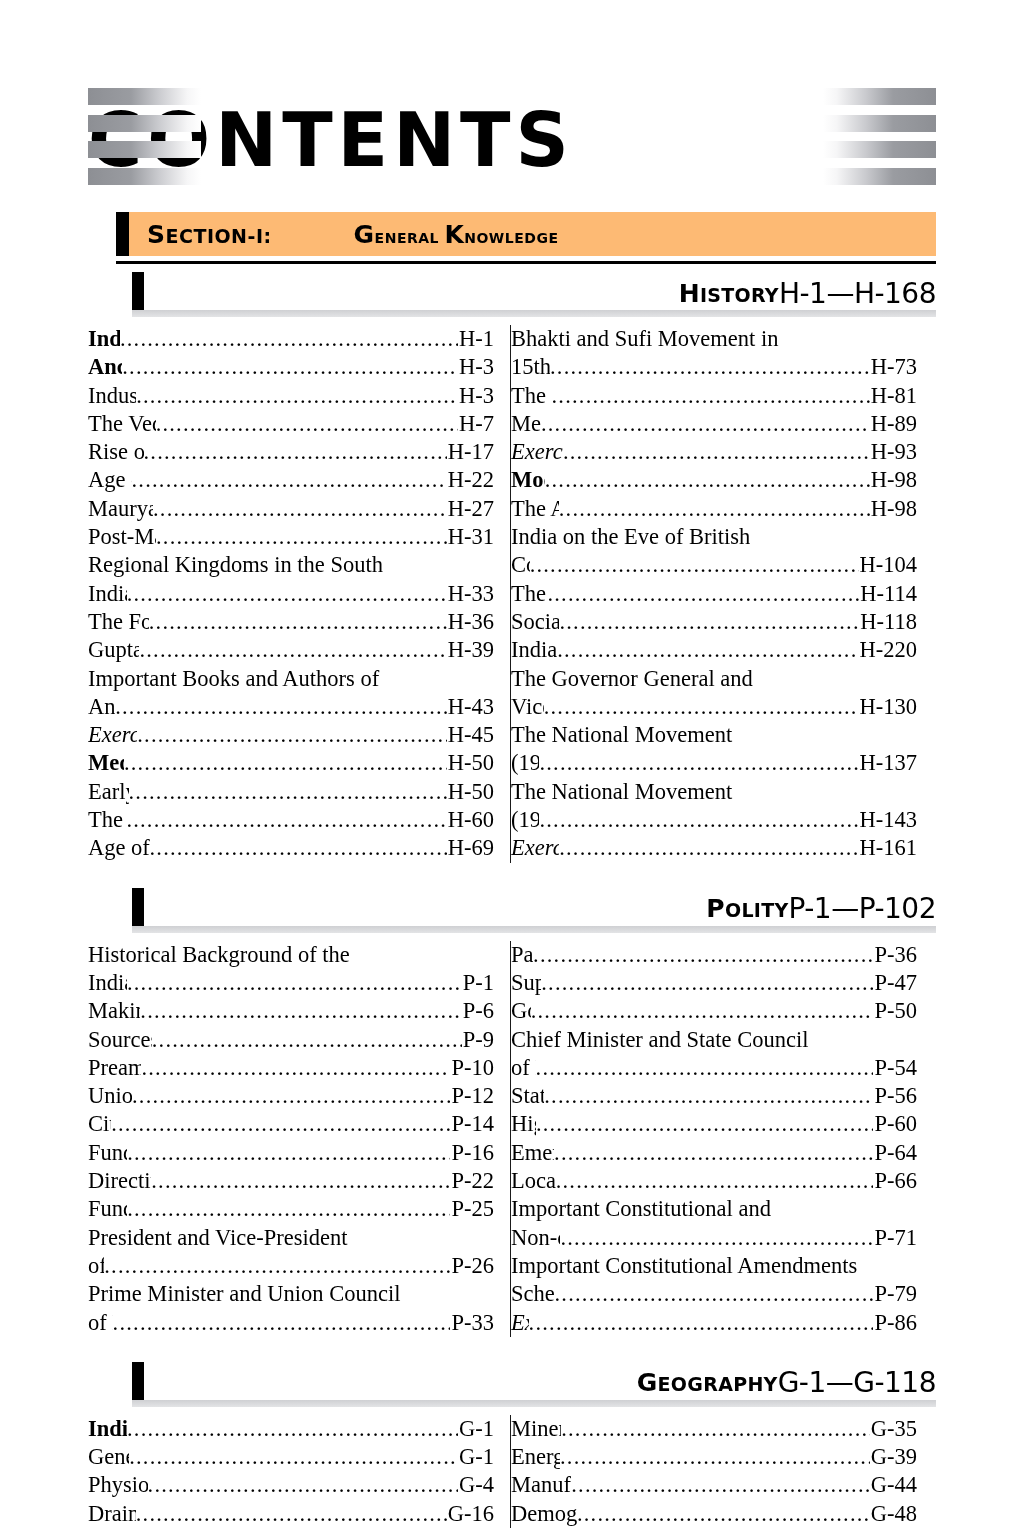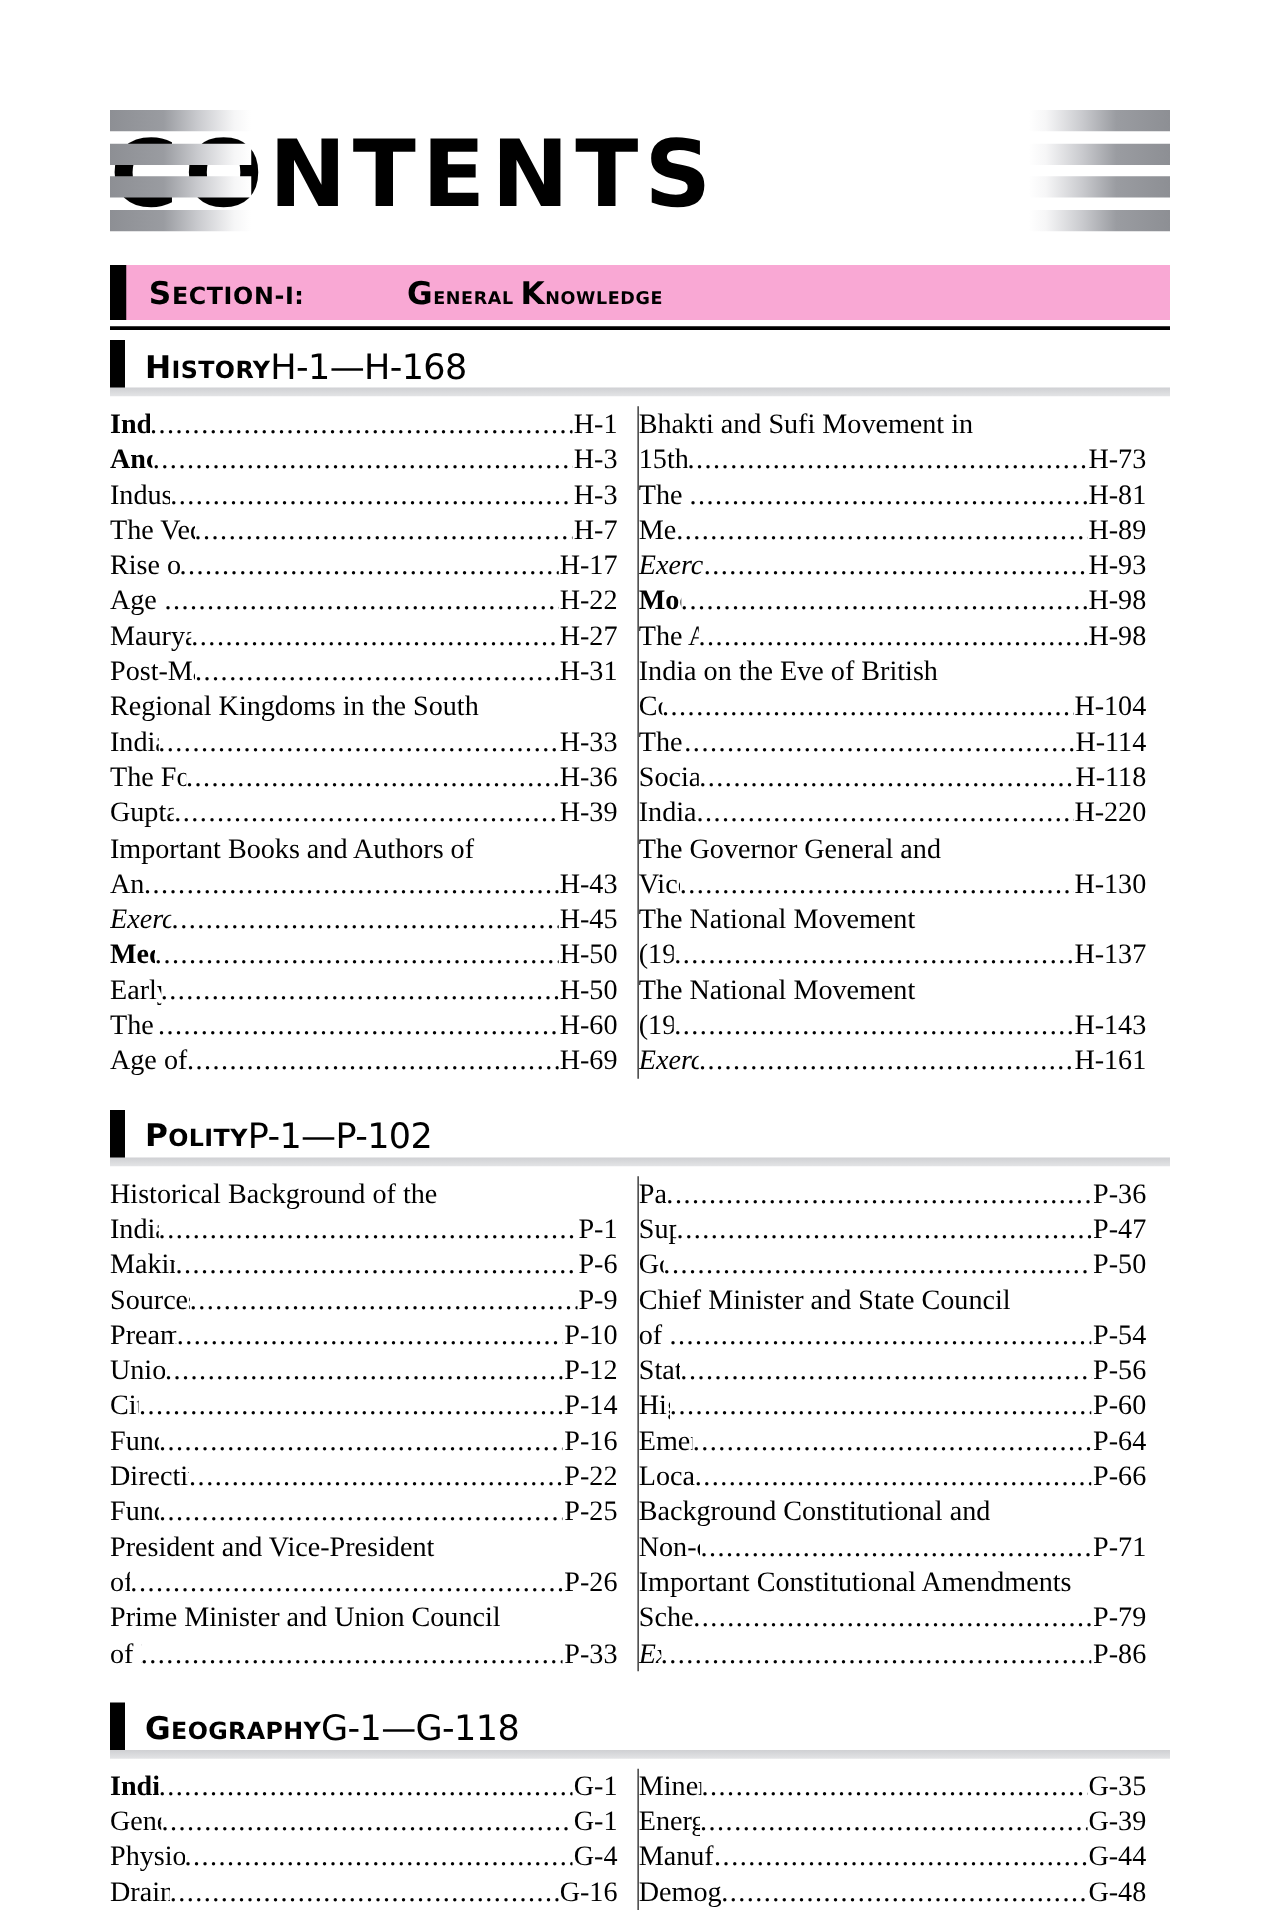--- a/index.html
+++ b/index.html
@@ -63,23 +63,24 @@
     text-align: center;
     margin: 0;
     padding-bottom: 4px;
   }
 
   
   .section-band {
     position: relative;
     margin-top: 14px;
     height: 44px;
-    background: #f9a8d4;
+    background: #fdba74;
     display: flex;
     align-items: center;
+    margin-left: 28px;
   }
   .section-band::after {
     content: "";
     position: absolute;
     left: 0; right: 0; bottom: -8px;
     height: 3px;
     background: #000;
   }
   .band-tab {
     width: 13px;
@@ -106,21 +107,22 @@
   }
   .band-title .sc { font-size: 14px; }
 
   
   .chap-header {
     position: relative;
     margin-top: 16px;
     height: 42px;
     display: flex;
     align-items: center;
-    justify-content: flex-start;
+    justify-content: flex-end;
+    margin-left: 44px;
   }
   .chap-header .tab {
     position: absolute;
     left: 0;
     top: 0;
     width: 12px;
     height: 42px;
     background: #000;
   }
   .chap-header .underline {
@@ -498,21 +500,21 @@
           <div class="entry">
             <span class="title">Emergency Provisions</span>
             <span class="dots">............................................................................................................................................................................................................................</span>
             <span class="pg">P-64</span>
           </div>
           <div class="entry">
             <span class="title">Local Self Government</span>
             <span class="dots">............................................................................................................................................................................................................................</span>
             <span class="pg">P-66</span>
           </div>
-          <div class="entry cont"><span class="title">Background Constitutional and</span></div>
+          <div class="entry cont"><span class="title">Important Constitutional and</span></div>
           <div class="entry">
             <span class="title">Non-constitutional Bodies</span>
             <span class="dots">............................................................................................................................................................................................................................</span>
             <span class="pg">P-71</span>
           </div>
           <div class="entry cont"><span class="title">Important Constitutional Amendments</span></div>
           <div class="entry">
             <span class="title">Schedules and Articles</span>
             <span class="dots">............................................................................................................................................................................................................................</span>
             <span class="pg">P-79</span>

